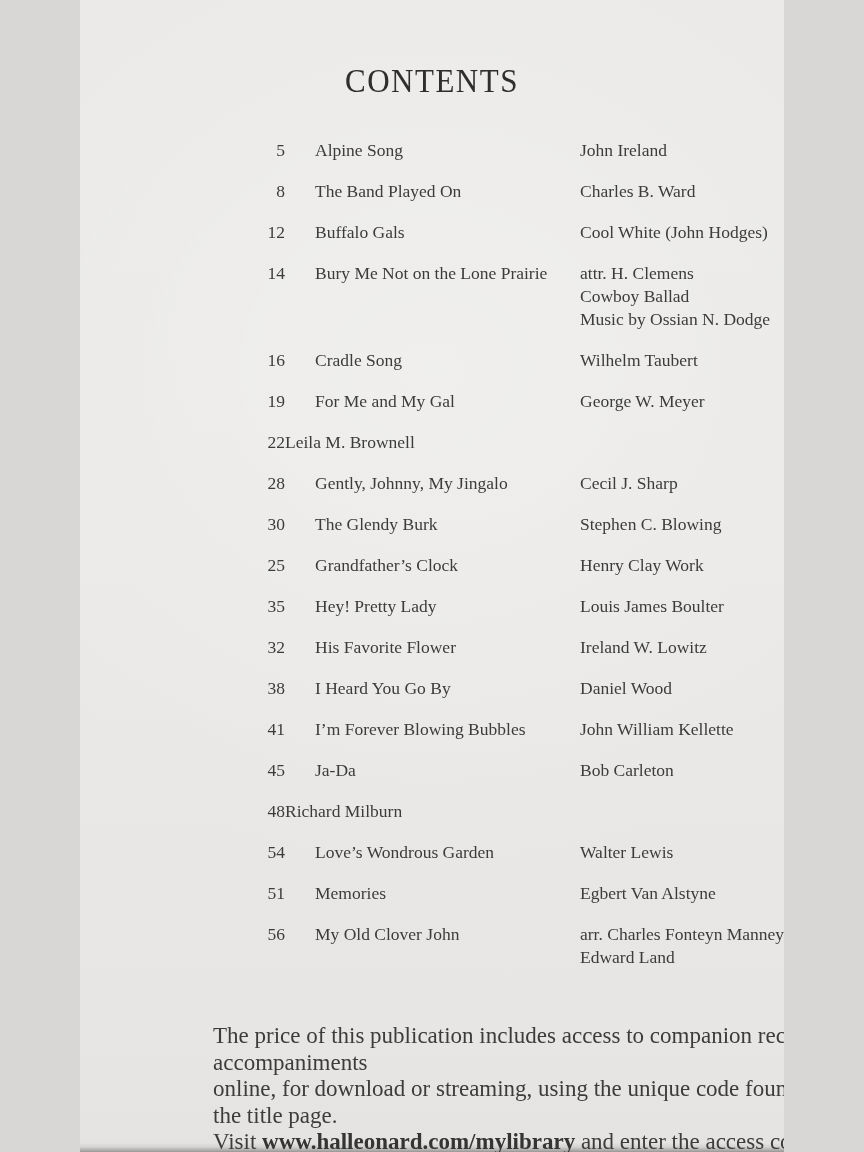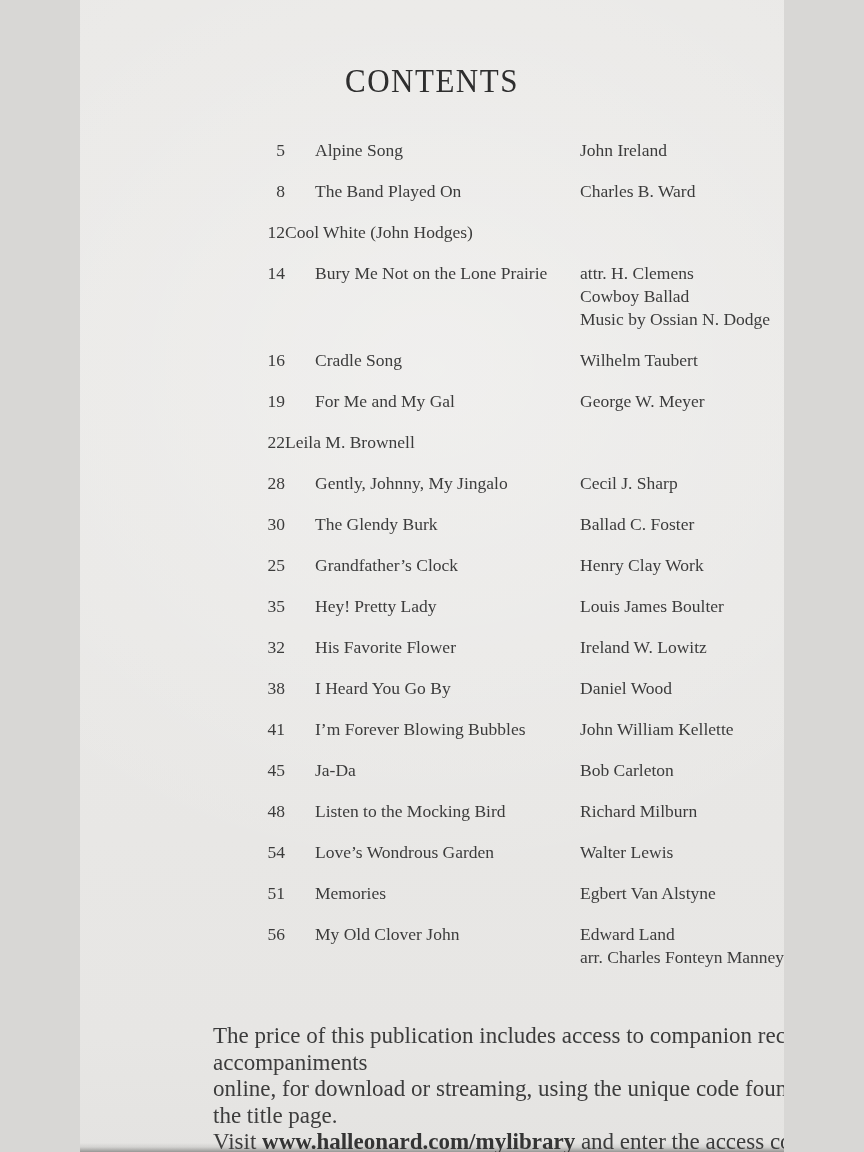--- a/index.html
+++ b/index.html
@@ -98,20 +98,21 @@
   <div class="toc-row">
     <span class="toc-num">8</span>
     <span class="toc-song">The Band Played On</span>
     <span class="toc-comp">
           <div>Charles B. Ward</div>
         </span>
   </div>
 
   <div class="toc-row">
     <span class="toc-num">12</span>
+    <span class="toc-song">Buffalo Gals</span>
     <span class="toc-comp">
           <div>Cool White (John Hodges)</div>
         </span>
   </div>
 
   <div class="toc-row">
     <span class="toc-num">14</span>
     <span class="toc-song">Bury Me Not on the Lone Prairie</span>
     <span class="toc-comp">
           <div>attr. H. Clemens</div>
@@ -148,21 +149,21 @@
     <span class="toc-song">Gently, Johnny, My Jingalo</span>
     <span class="toc-comp">
           <div>Cecil J. Sharp</div>
         </span>
   </div>
 
   <div class="toc-row">
     <span class="toc-num">30</span>
     <span class="toc-song">The Glendy Burk</span>
     <span class="toc-comp">
-          <div>Ballad C. Foster</div>
+          <div>Stephen C. Blowing</div>
         </span>
   </div>
 
   <div class="toc-row">
     <span class="toc-num">25</span>
     <span class="toc-song">Grandfather’s Clock</span>
     <span class="toc-comp">
           <div>Henry Clay Work</div>
         </span>
   </div>
@@ -202,21 +203,20 @@
   <div class="toc-row">
     <span class="toc-num">45</span>
     <span class="toc-song">Ja-Da</span>
     <span class="toc-comp">
           <div>Bob Carleton</div>
         </span>
   </div>
 
   <div class="toc-row">
     <span class="toc-num">48</span>
-    <span class="toc-song">Listen to the Mocking Bird</span>
     <span class="toc-comp">
           <div>Richard Milburn</div>
         </span>
   </div>
 
   <div class="toc-row">
     <span class="toc-num">54</span>
     <span class="toc-song">Love’s Wondrous Garden</span>
     <span class="toc-comp">
           <div>Walter Lewis</div>
@@ -228,22 +228,22 @@
     <span class="toc-song">Memories</span>
     <span class="toc-comp">
           <div>Egbert Van Alstyne</div>
         </span>
   </div>
 
   <div class="toc-row">
     <span class="toc-num">56</span>
     <span class="toc-song">My Old Clover John</span>
     <span class="toc-comp">
+          <div>arr. Charles Fonteyn Manney</div>
           <div>Edward Land</div>
-          <div>arr. Charles Fonteyn Manney</div>
         </span>
   </div>
 </div>
 
   <div class="footer">
     <div>The price of this publication includes access to companion recorded accompaniments</div>
     <div>online, for download or streaming, using the unique code found on the title page.</div>
     <div><span>Visit </span><b>www.halleonard.com/mylibrary</b><span> and enter the access code.</span></div>
   </div>
 

